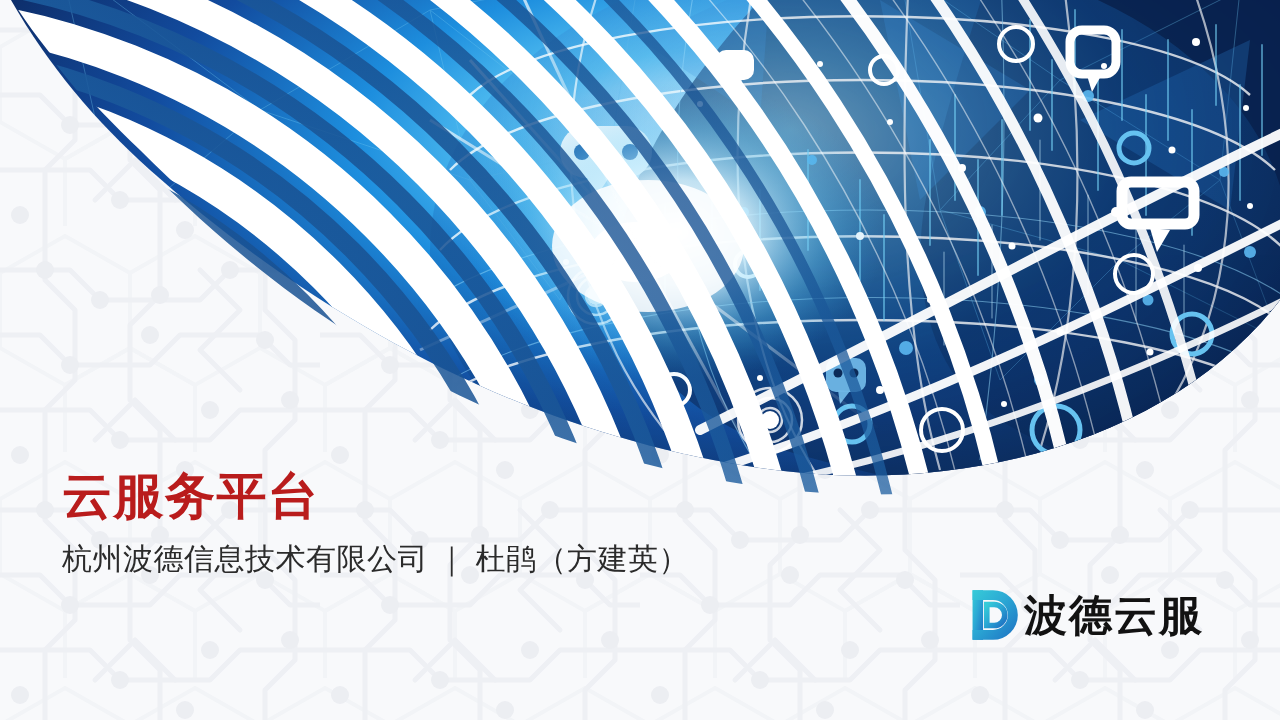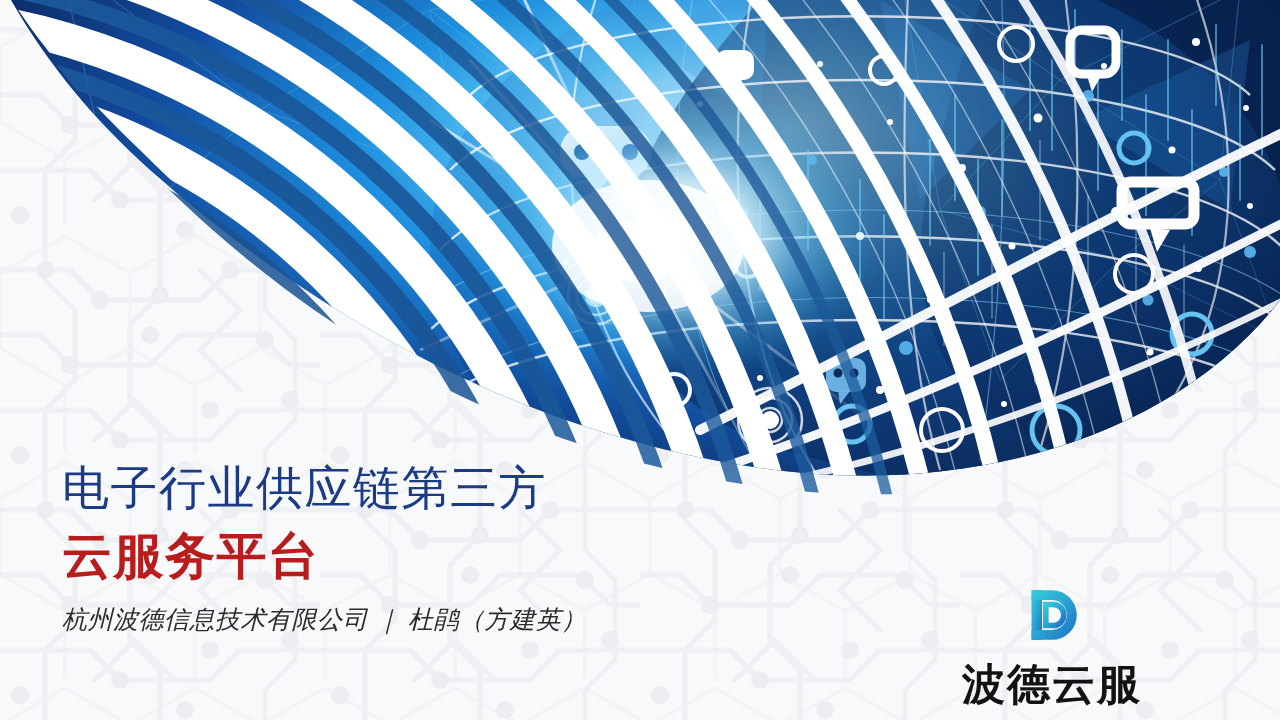--- a/index.html
+++ b/index.html
@@ -49,39 +49,36 @@
     font-size: 50px;
     line-height: 64px;
     letter-spacing: 1.5px;
     font-weight: 700;
     color: #b91c1c;
     white-space: nowrap;
     margin-top: 6px;
   }
   #subtitle {
     margin-top: 14px;
-    font-size: 25px;
+    font-size: 30px;
     line-height: 34px;
     letter-spacing: 0.5px;
     font-weight: 400;
     color: #2b2b2b;
     white-space: nowrap;
-    font-style: italic;
   }
 
   
   #logo {
     position: absolute;
     left: 962px;
     top: 584px;
     display: flex;
     align-items: center;
-    gap: 14px;
     z-index: 6;
-    flex-direction: column;
   }
   #logo-mark { width: 62px; height: 62px; display: block; }
   #logo-text {
     font-size: 43px;
     line-height: 48px;
     font-weight: 700;
     letter-spacing: 2px;
     color: #121212;
     white-space: nowrap;
   }
@@ -444,21 +441,20 @@
       <circle cx="-140" cy="742" r="768" stroke-width="17" opacity="0.85"></circle>
       <circle cx="-140" cy="742" r="840" stroke-width="16" opacity="0.85"></circle>
       <circle cx="-140" cy="742" r="912" stroke-width="15" opacity="0.8"></circle>
       <circle cx="-140" cy="742" r="984" stroke-width="13" opacity="0.8"></circle>
       <circle cx="-140" cy="742" r="1056" stroke-width="11" opacity="0.75"></circle>
     </g>
   </svg>
 
   <div class="layer" id="text-layer">
     <div id="title-block">
-      <div id="title-line-1">电子行业供应链第三方</div>
       <div id="title-line-2">云服务平台</div>
       <div id="subtitle">杭州波德信息技术有限公司 ｜ 杜鹃（方建英）</div>
     </div>
   </div>
 
   <div id="logo">
     <svg id="logo-mark" viewBox="0 0 100 100">
       <defs>
         <linearGradient id="gLogo" x1="0" y1="0" x2="1" y2="1">
           <stop offset="0%" stop-color="#36cbd8"></stop>

